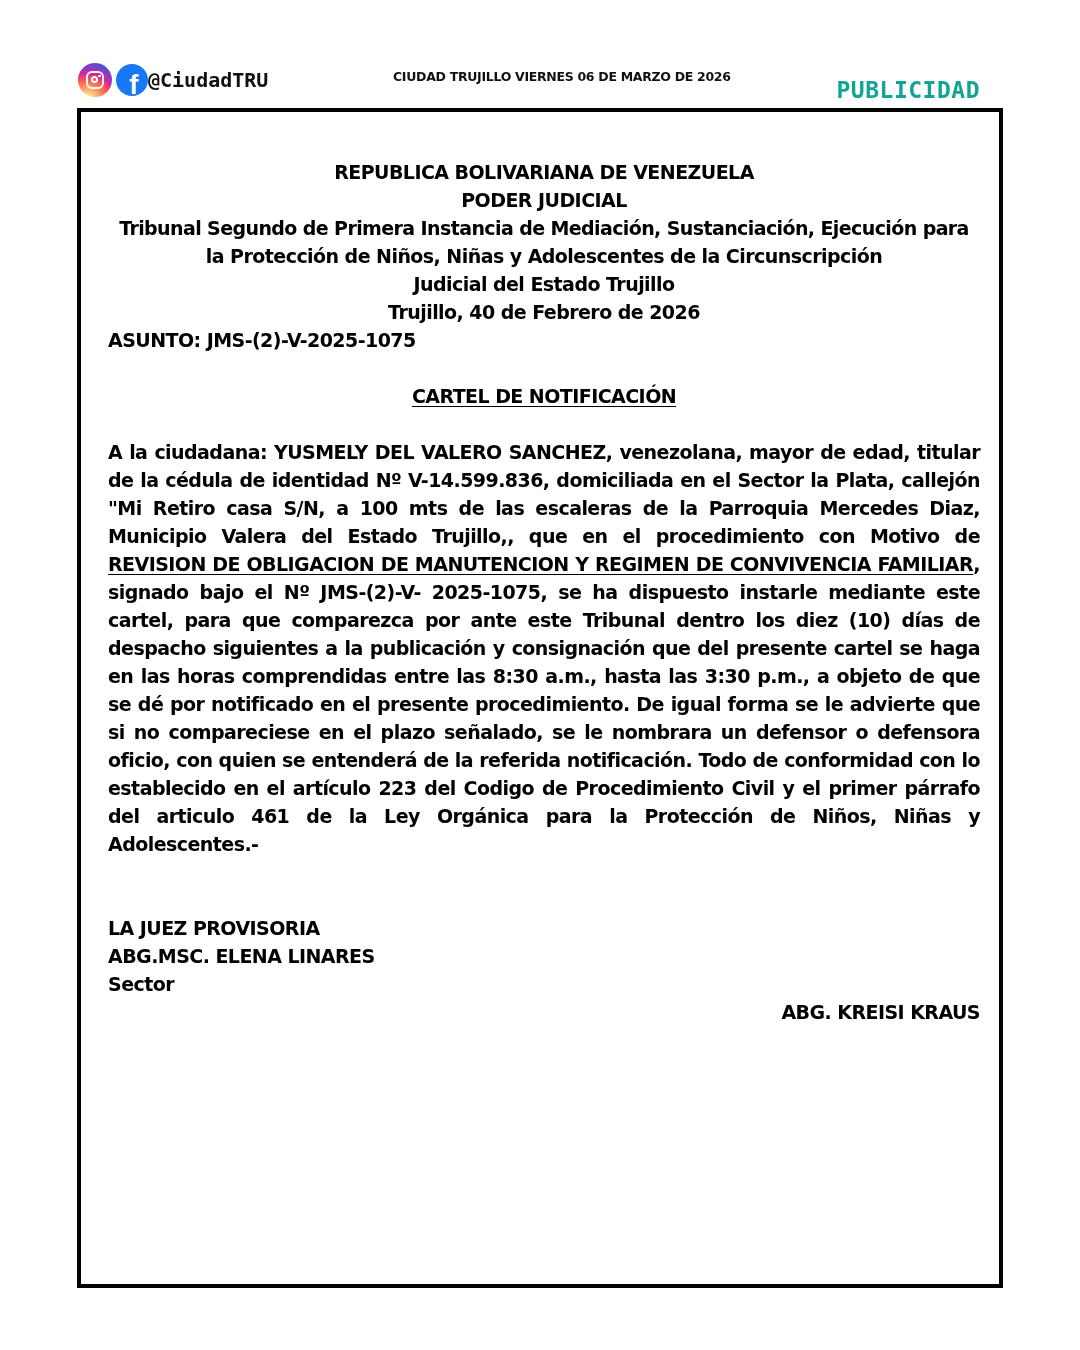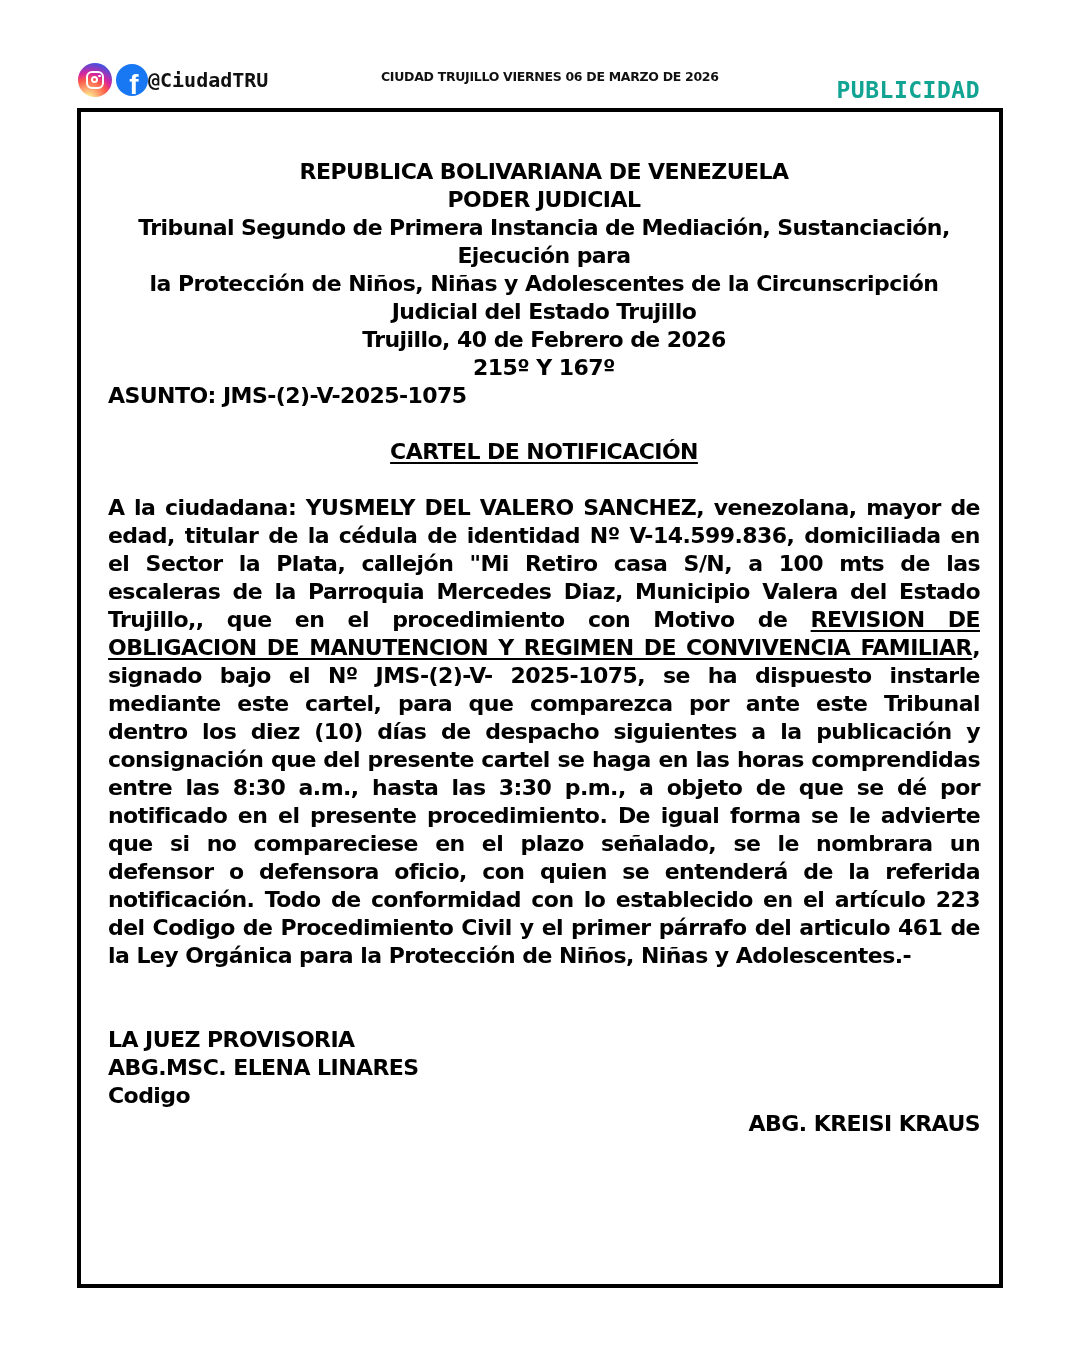--- a/index.html
+++ b/index.html
@@ -11,26 +11,26 @@
         background: radial-gradient(circle at 30% 107%, #fdf497 0%, #fdf497 5%, #fd5949 45%, #d6249f 60%, #285AEB 90%);
         display: flex; align-items: center; justify-content: center; }
   .ig-inner { width: 18px; height: 18px; border: 2.5px solid #fff; border-radius: 6px; position: relative; box-sizing: border-box; }
   .ig-inner::before { content: ""; position: absolute; width: 7px; height: 7px; border: 2px solid #fff; border-radius: 50%; left: 3px; top: 3px; box-sizing: border-box; }
   .ig-inner::after { content: ""; position: absolute; width: 2.5px; height: 2.5px; background: #fff; border-radius: 50%; right: 1.5px; top: 1.5px; }
   .fb { width: 32px; height: 32px; border-radius: 50%; background: #1877F2; margin-left: 4px;
         color: #fff; font-family: "Liberation Sans", sans-serif; font-weight: bold; font-size: 28px;
         display: flex; align-items: flex-end; justify-content: center; overflow: hidden; line-height: 1; }
   .fb span { display: block; transform: translate(2px, 3px); }
   .handle { font-family: "DejaVu Sans Mono", monospace; font-weight: bold; font-size: 20px; color: #111; }
-  .dateline { position: absolute; left: 303px; top: 9px; font-family: "DejaVu Sans", sans-serif; font-weight: bold; font-size: 12.5px; letter-spacing: -0.3px; color: #111; }
+  .dateline { position: absolute; left: 315px; top: 9px; font-family: "DejaVu Sans", sans-serif; font-weight: bold; font-size: 12.5px; letter-spacing: -0.3px; color: #111; }
   .publicidad { position: absolute; right: 0; top: 17px; font-family: "DejaVu Sans Mono", monospace; font-weight: bold; font-size: 23px; color: #12a493; letter-spacing: 0.5px; }
 
   .box { position: absolute; left: 77px; top: 108px; width: 926px; height: 1180px;
          border: 4px solid #000; box-sizing: border-box; }
-  .content { position: absolute; left: 108px; width: 872px; top: 158px; font-family: "DejaVu Sans", sans-serif; font-weight: bold; font-size: 22px; line-height: 28px; letter-spacing: -0.55px; }
+  .content { position: absolute; left: 108px; width: 872px; top: 158px; font-family: "DejaVu Sans", sans-serif; font-weight: bold; font-size: 19px; line-height: 28px; letter-spacing: -0.55px; }
   .center { text-align: center; }
   .u { text-decoration: underline; text-underline-offset: 3px; }
   .gap { height: 28px; }
   .body-text { text-align: justify; }
   .right { text-align: right; }
   .condensed { letter-spacing: -0.6px; }
 </style>
 </head>
 <body>
 
@@ -51,32 +51,31 @@
 <div class="box"></div>
 
 <div class="content">
   <div class="center">
     <div>REPUBLICA BOLIVARIANA DE VENEZUELA</div>
     <div>PODER JUDICIAL</div>
     <div class="condensed">Tribunal Segundo de Primera Instancia de Mediación, Sustanciación, Ejecución para</div>
     <div>la Protección de Niños, Niñas y Adolescentes de la Circunscripción</div>
     <div>Judicial del Estado Trujillo</div>
     <div>Trujillo, 40 de Febrero de 2026</div>
-    <div>215º Y 167º</div>
   </div>
   <div>ASUNTO: JMS-(2)-V-2025-1075</div>
   <div class="gap"></div>
   <div class="center">
     <div><span class="u">CARTEL DE NOTIFICACIÓN</span></div>
   </div>
   <div class="gap"></div>
   <div class="body-text"><span>A la ciudadana: YUSMELY DEL VALERO SANCHEZ, venezolana, mayor de edad, titular de la cédula de identidad Nº V-14.599.836, domiciliada en el Sector la Plata, callejón "Mi Retiro casa S/N, a 100 mts de las escaleras de la Parroquia Mercedes Diaz, Municipio Valera del Estado Trujillo,, que en el procedimiento con Motivo de </span><span class="u">REVISION DE OBLIGACION DE MANUTENCION Y REGIMEN DE CONVIVENCIA FAMILIAR</span><span>, signado bajo el Nº JMS-(2)-V- 2025-1075, se ha dispuesto instarle mediante este cartel, para que comparezca por ante este Tribunal dentro los diez (10) días de despacho siguientes a la publicación y consignación que del presente cartel se haga en las horas comprendidas entre las 8:30 a.m., hasta las 3:30 p.m., a objeto de que se dé por notificado en el presente procedimiento. De igual forma se le advierte que si no compareciese en el plazo señalado, se le nombrara un defensor o defensora oficio, con quien se entenderá de la referida notificación. Todo de conformidad con lo establecido en el artículo 223 del Codigo de Procedimiento Civil y el primer párrafo del articulo 461 de la Ley Orgánica para la Protección de Niños, Niñas y Adolescentes.-</span></div>
   <div class="gap"></div>
   <div class="gap"></div>
   <div>
     <div>LA JUEZ PROVISORIA</div>
     <div>ABG.MSC. ELENA LINARES</div>
-    <div>Codigo</div>
+    <div>Sector</div>
   </div>
   <div class="right">
     <div>ABG. KREISI KRAUS</div>
   </div>
 </div>
 
 </body></html>

